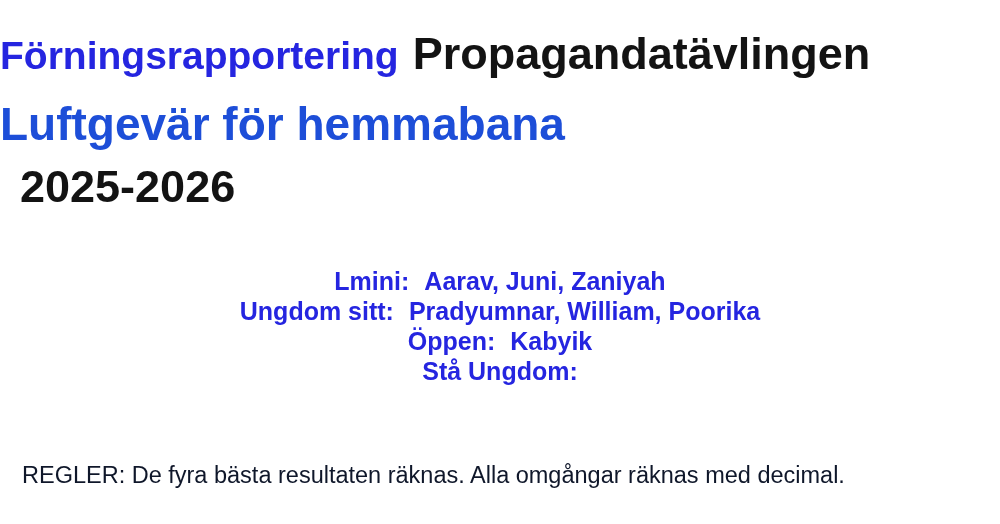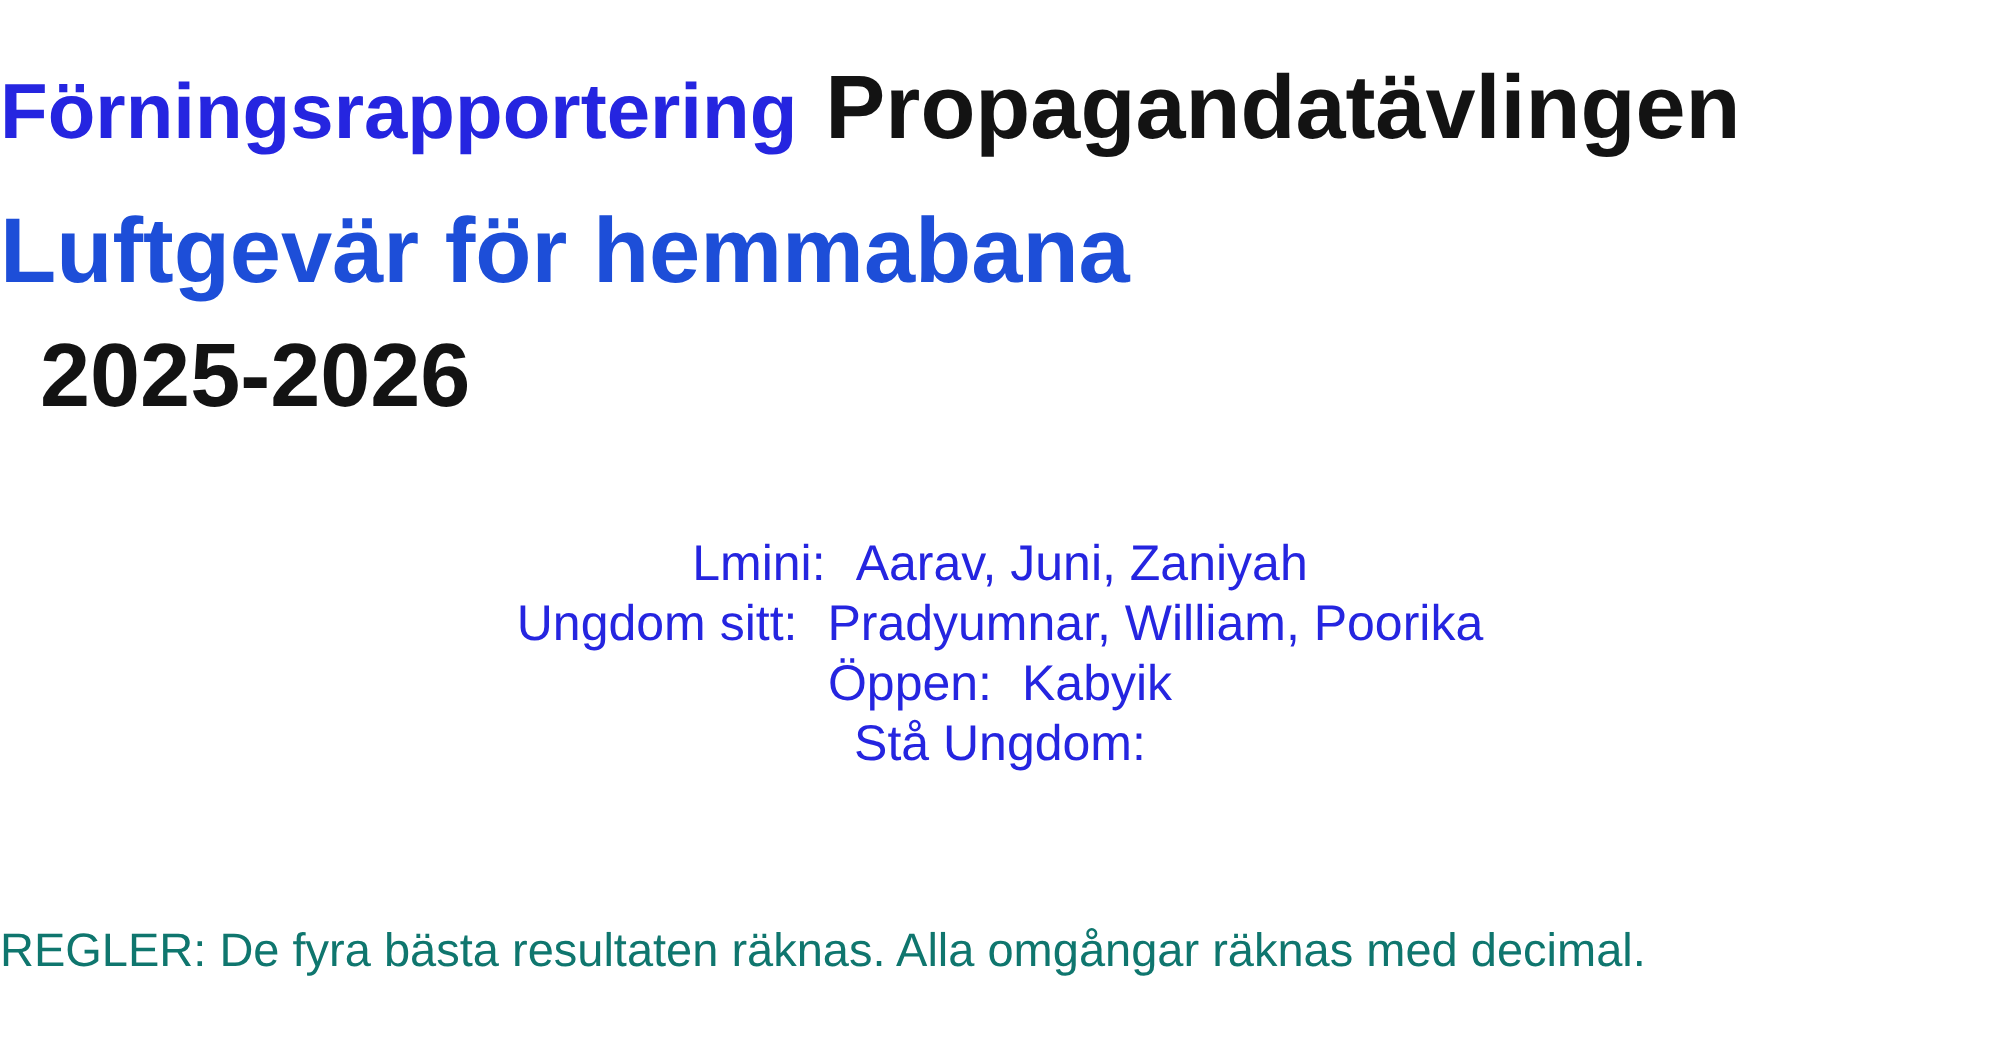--- a/index.html
+++ b/index.html
@@ -54,35 +54,36 @@
   .category-list {
     margin-top: 50px;
   }
   .category-row {
     display: flex;
     justify-content: center;
     align-items: baseline;
     gap: 15px;
     line-height: 30px;
     font-size: 25px;
-    font-weight: normal;
+    font-weight: bold;
     color: #2525e0;
     white-space: nowrap;
   }
   
   .rules-line {
     position: absolute;
     left: 0;
     right: 0;
     top: 460px;
     font-size: 23.5px;
     line-height: 30px;
     font-weight: normal;
-    color: #0f766e;
+    color: #0f172a;
     white-space: nowrap;
+    padding-left: 22px;
   }
 </style>
 </head>
 <body>
 
 <div class="page">
 
   <div class="title-line1">
     <span class="title-prefix">Förningsrapportering</span><span class="title-main">Propagandatävlingen</span>
   </div>

